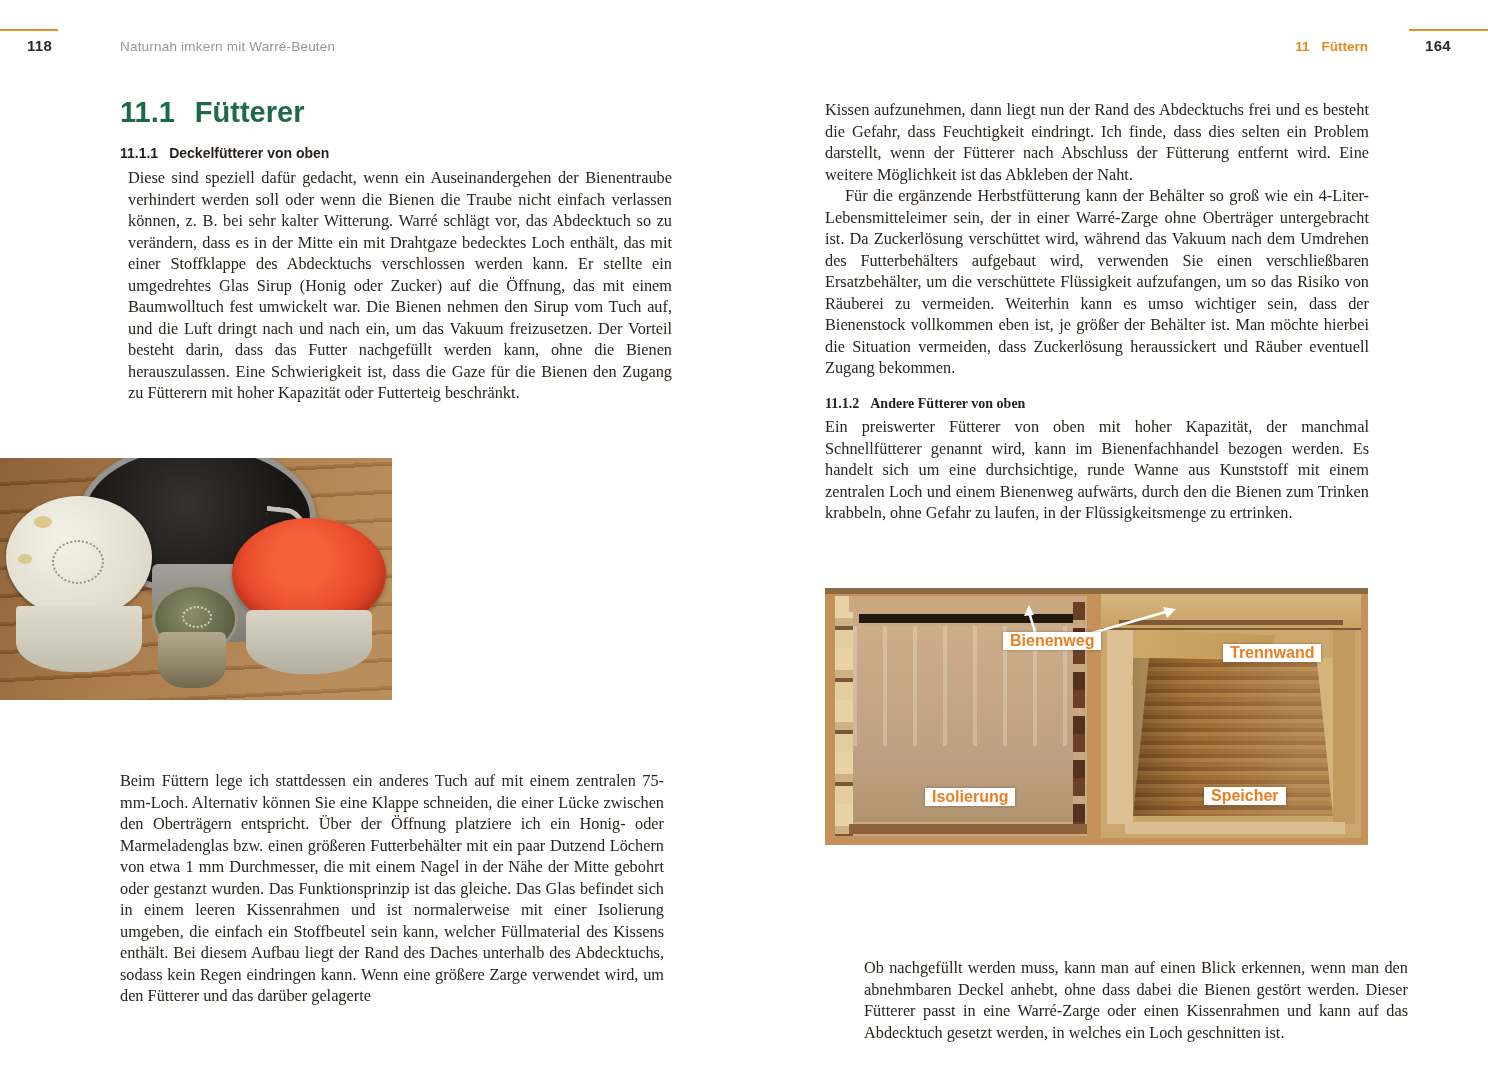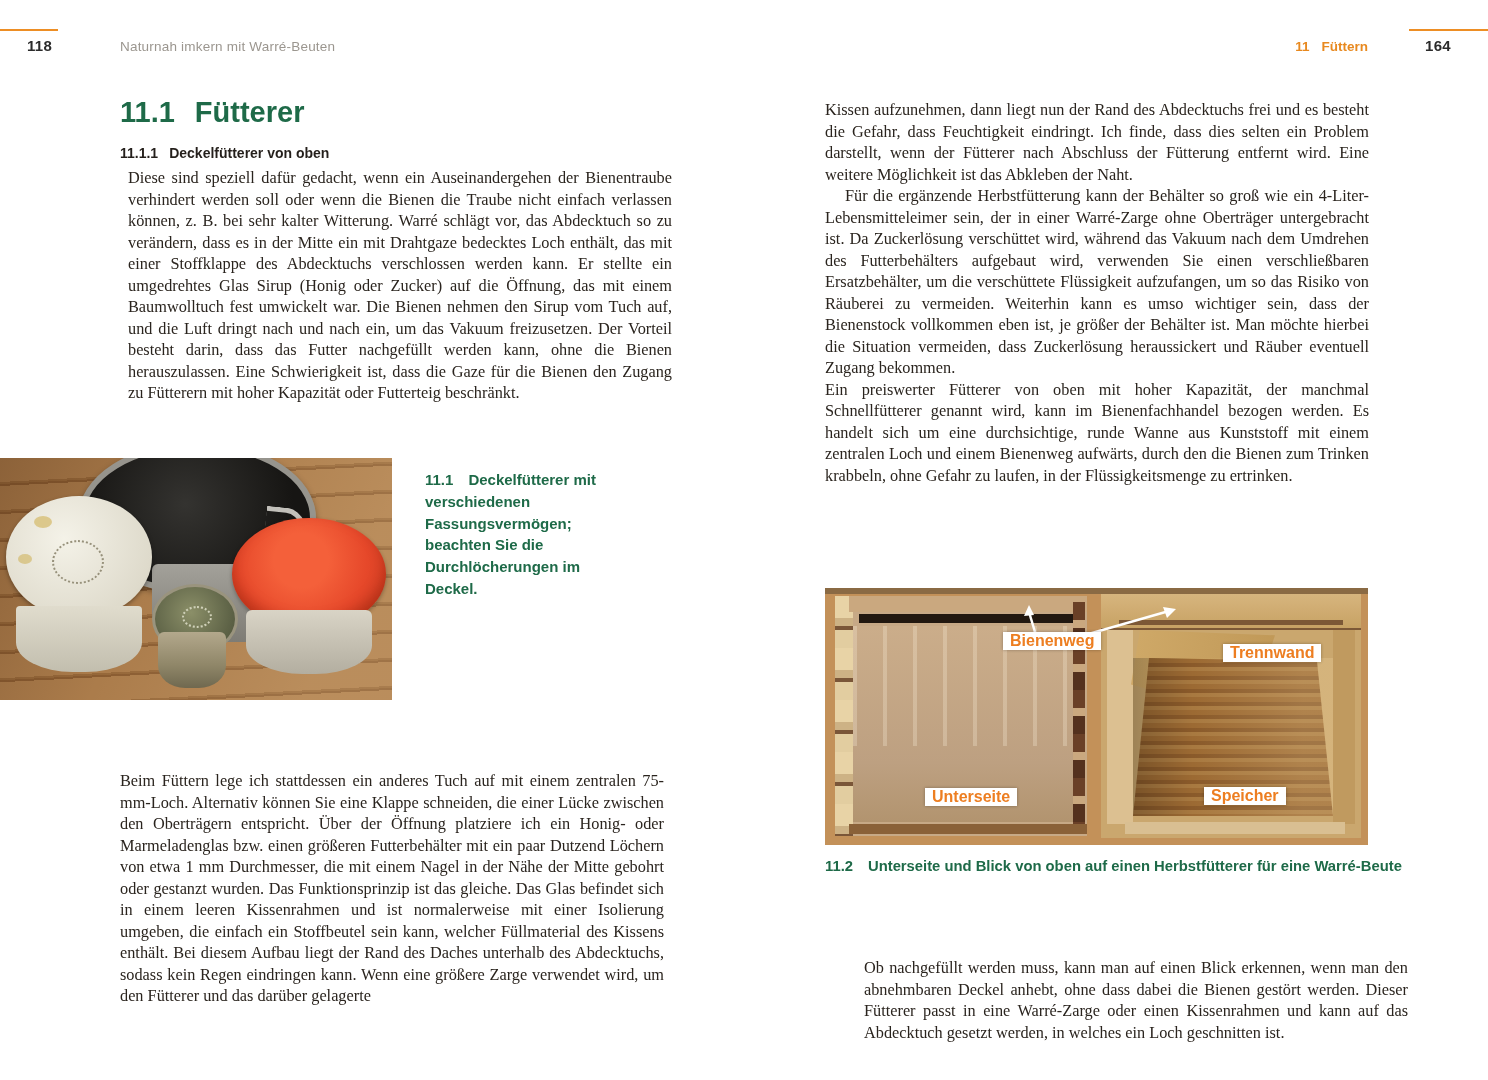--- a/index.html
+++ b/index.html
@@ -122,31 +122,31 @@
     <div class="abs stain2"></div>
     <div class="abs holes-white"></div>
     <div class="abs bucket-white-body"></div>
     <div class="abs jar-lid"></div>
     <div class="abs jar-holes"></div>
     <div class="abs jar-body"></div>
     <div class="abs lid-red"></div>
     <div class="abs bucket-red-body"></div>
   </div>
 
-  <div class="abs caption" style="left:425px;top:469px;width:200px;">
-    <span class="num">11.1</span><span>Deckelfütterer mit verschiedenen Fassungsvermögen; beachten Sie die Durchlöcherungen im Deckel.</span>
-  </div>
 
   <div class="abs body-text" style="left:120px;top:770px;width:544px;">
     <p>Beim Füttern lege ich stattdessen ein anderes Tuch auf mit einem zentralen 75-mm-Loch. Alternativ können Sie eine Klappe schneiden, die einer Lücke zwischen den Oberträgern entspricht. Über der Öffnung platziere ich ein Honig- oder Marmeladenglas bzw. einen größeren Futterbehälter mit ein paar Dutzend Löchern von etwa 1 mm Durchmesser, die mit einem Nagel in der Nähe der Mitte gebohrt oder gestanzt wurden. Das Funktionsprinzip ist das gleiche. Das Glas befindet sich in einem leeren Kissenrahmen und ist normalerweise mit einer Isolierung umgeben, die einfach ein Stoffbeutel sein kann, welcher Füllmaterial des Kissens enthält. Bei diesem Aufbau liegt der Rand des Daches unterhalb des Abdecktuchs, sodass kein Regen eindringen kann. Wenn eine größere Zarge verwendet wird, um den Fütterer und das darüber gelagerte</p>
   </div>
 
   <div class="abs body-text" style="left:825px;top:99px;width:544px;">
     <p>Kissen aufzunehmen, dann liegt nun der Rand des Abdecktuchs frei und es besteht die Gefahr, dass Feuchtigkeit eindringt. Ich finde, dass dies selten ein Problem darstellt, wenn der Fütterer nach Abschluss der Fütterung entfernt wird. Eine weitere Möglichkeit ist das Abkleben der Naht.</p>
     <p class="indent">Für die ergänzende Herbstfütterung kann der Behälter so groß wie ein 4-Liter-Lebensmitteleimer sein, der in einer Warré-Zarge ohne Oberträger untergebracht ist. Da Zuckerlösung verschüttet wird, während das Vakuum nach dem Umdrehen des Futterbehälters aufgebaut wird, verwenden Sie einen verschließbaren Ersatzbehälter, um die verschüttete Flüssigkeit aufzufangen, um so das Risiko von Räuberei zu vermeiden. Weiterhin kann es umso wichtiger sein, dass der Bienenstock vollkommen eben ist, je größer der Behälter ist. Man möchte hierbei die Situation vermeiden, dass Zuckerlösung heraussickert und Räuber eventuell Zugang bekommen.</p>
+    <h2 class="sub" style="margin-top:14px;margin-bottom:2px;">
+      <span class="num">11.1.2</span><span>Andere Fütterer von oben</span>
+    </h2>
     <p>Ein preiswerter Fütterer von oben mit hoher Kapazität, der manchmal Schnellfütterer genannt wird, kann im Bienenfachhandel bezogen werden. Es handelt sich um eine durchsichtige, runde Wanne aus Kunststoff mit einem zentralen Loch und einem Bienenweg aufwärts, durch den die Bienen zum Trinken krabbeln, ohne Gefahr zu laufen, in der Flüssigkeitsmenge zu ertrinken.</p>
   </div>
 
   <div id="photo2" class="abs">
     <div class="abs topband"></div>
     <div class="abs boxL">
       <div class="abs frameL"></div>
       <div class="abs frameT"></div>
       <div class="abs slot"></div>
       <div class="abs ply"></div>
@@ -165,25 +165,22 @@
       <div class="abs bottom"></div>
     </div>
     <svg id="arrows" class="abs" viewBox="0 0 543 257">
       <line x1="210" y1="44" x2="204" y2="24" stroke="#ffffff" stroke-width="2.5"></line>
       <polygon points="204,17 199,28 209,27" fill="#ffffff"></polygon>
       <line x1="246" y1="51" x2="344" y2="23" stroke="#ffffff" stroke-width="2.5"></line>
       <polygon points="351,21 338,19 342,30" fill="#ffffff"></polygon>
     </svg>
     <div class="pl" style="left:178px;top:44px;">Bienenweg</div>
     <div class="pl" style="left:398px;top:56px;">Trennwand</div>
-    <div class="pl" style="left:100px;top:200px;">Unterseite</div>
+    <div class="pl" style="left:100px;top:200px;">Isolierung</div>
     <div class="pl" style="left:379px;top:199px;">Speicher</div>
   </div>
 
-  <div class="abs caption2" style="left:825px;top:858px;">
-    <span class="num">11.2</span><span>Unterseite und Blick von oben auf einen Herbstfütterer für eine Warré-Beute</span>
-  </div>
 
   <div class="abs body-text" style="left:864px;top:921px;width:544px;margin-top:36px;">
     <p>Ob nachgefüllt werden muss, kann man auf einen Blick erkennen, wenn man den abnehmbaren Deckel anhebt, ohne dass dabei die Bienen gestört werden. Dieser Fütterer passt in eine Warré-Zarge oder einen Kissenrahmen und kann auf das Abdecktuch gesetzt werden, in welches ein Loch geschnitten ist.</p>
   </div>
 
 </div>
 
 </body></html>

